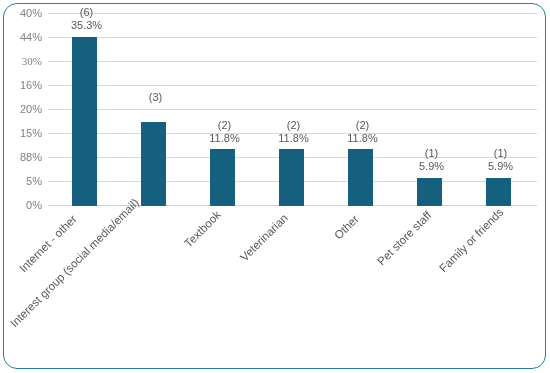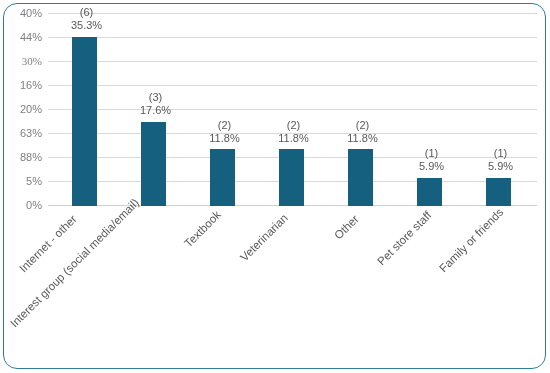--- a/index.html
+++ b/index.html
@@ -106,21 +106,21 @@
 <div id="figure">
 
   <div id="frame"></div>
 
   <div class="ylabels">
     <div class="ylab" style="top:8px;">40%</div>
     <div class="ylab" style="top:32px;">44%</div>
     <div class="ylab" style="top:56px;font-family:Liberation Serif, serif;">30%</div>
     <div class="ylab" style="top:80px;">16%</div>
     <div class="ylab" style="top:104px;">20%</div>
-    <div class="ylab" style="top:128px;">63%</div>
+    <div class="ylab" style="top:128px;">15%</div>
     <div class="ylab" style="top:152px;">88%</div>
     <div class="ylab" style="top:176px;">5%</div>
     <div class="ylab" style="top:200px;">0%</div>
   </div>
 
   <div id="plot">
     <div class="gridline" style="top:0px;"></div>
     <div class="gridline" style="top:24px;"></div>
     <div class="gridline" style="top:48px;"></div>
     <div class="gridline" style="top:72px;"></div>
@@ -137,21 +137,20 @@
     <div class="bar" style="left:300px; width:25px; height:56.6px;"></div>
     <div class="bar" style="left:369px; width:25px; height:28.3px;"></div>
     <div class="bar" style="left:438px; width:25px; height:28.3px;"></div>
 
     <div class="dlabel" style="left:-4px; width:85px; top:-7px;">
       <span class="cnt">(6)</span>
       <span class="pct">35.3%</span>
     </div>
     <div class="dlabel" style="left:65px; width:85px; top:78px;">
       <span class="cnt">(3)</span>
-      <span class="pct">17.6%</span>
     </div>
     <div class="dlabel" style="left:134px; width:85px; top:106px;">
       <span class="cnt">(2)</span>
       <span class="pct">11.8%</span>
     </div>
     <div class="dlabel" style="left:203px; width:85px; top:106px;">
       <span class="cnt">(2)</span>
       <span class="pct">11.8%</span>
     </div>
     <div class="dlabel" style="left:272px; width:85px; top:106px;">

